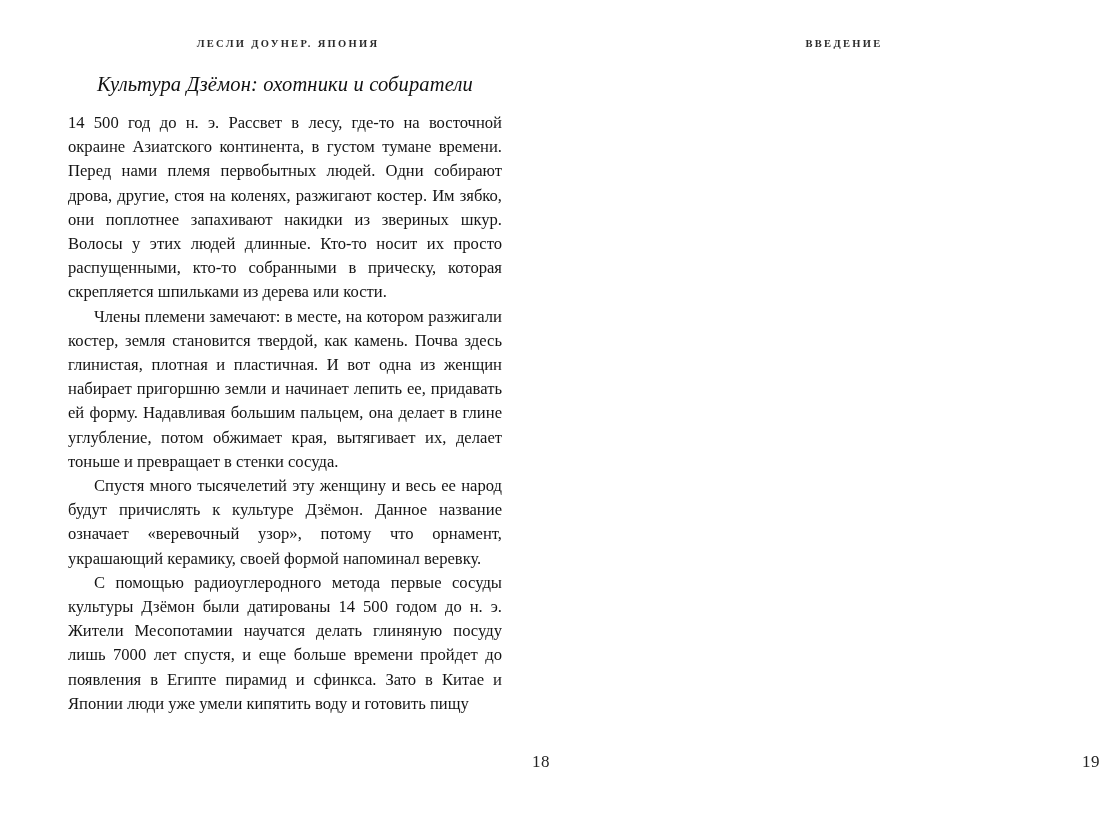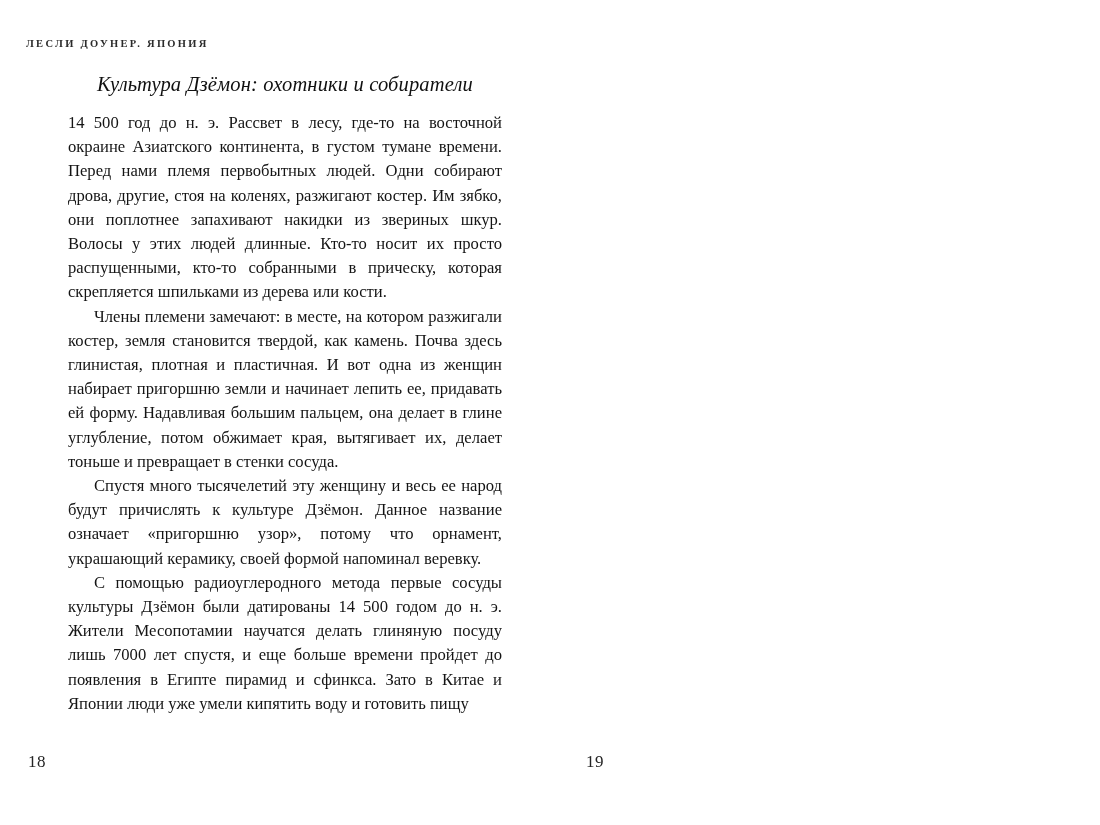--- a/index.html
+++ b/index.html
@@ -40,21 +40,21 @@
     position: absolute;
     top: 38px;
     font-family: "Liberation Serif", "DejaVu Serif", serif;
     font-size: 10.5px;
     letter-spacing: 2.3px;
     text-transform: uppercase;
     color: #2b2b2b;
     font-weight: 600;
     white-space: nowrap;
   }
-  .runhead-left  { left: 0; width: 550px; padding-left: 26px; box-sizing: border-box; }
+  .runhead-left  { left: 0; width: 550px; text-align: center; padding-left: 26px; box-sizing: border-box; }
   .runhead-right { left: 0; width: 550px; text-align: center; padding-left: 38px; box-sizing: border-box; }
 
   
   .col {
     position: absolute;
     top: 0;
     font-size: 16.6px;
     line-height: 24.2px;
     text-align: justify;
     text-justify: inter-word;
@@ -82,21 +82,21 @@
     text-align: justify;
   }
   p.body.noindent { text-indent: 0; }
 
   
   .folio {
     position: absolute;
     top: 752px;
     width: 550px;
     left: 0;
-    text-align: left;
+    text-align: right;
     font-size: 17px;
     color: #242424;
     letter-spacing: 0.5px;
   }
   .folio-left  { padding-left: 28px; box-sizing: border-box; }
   .folio-right { padding-left: 36px; box-sizing: border-box; }
 </style>
 </head>
 <body>
 
@@ -107,26 +107,27 @@
     <div class="runhead runhead-left">ЛЕСЛИ ДОУНЕР. ЯПОНИЯ</div>
 
     <div class="col col-left">
 
       <h1 class="chapter-title">
         <span class="ln">Культура Дзёмон: охотники и собиратели</span>
       </h1>
 
       <p class="body noindent">14 500 год до н. э. Рассвет в лесу, где-то на восточной окраине Азиатского континента, в густом тумане времени. Перед нами племя первобытных людей. Одни собирают дрова, другие, стоя на коленях, разжигают костер. Им зябко, они поплотнее запахивают накидки из звериных шкур. Волосы у этих людей длинные. Кто-то носит их просто распущенными, кто-то собранными в прическу, которая скрепляется шпильками из дерева или кости.</p>
       <p class="body">Члены племени замечают: в месте, на котором разжигали костер, земля становится твердой, как камень. Почва здесь глинистая, плотная и пластичная. И вот одна из женщин набирает пригоршню земли и начинает лепить ее, придавать ей форму. Надавливая большим пальцем, она делает в глине углубление, потом обжимает края, вытягивает их, делает тоньше и превращает в стенки сосуда.</p>
-      <p class="body">Спустя много тысячелетий эту женщину и весь ее народ будут причислять к культуре Дзёмон. Данное название означает «пригоршню узор», потому что орнамент, украшающий керамику, своей формой напоминал веревку.</p>
+      <p class="body">Спустя много тысячелетий эту женщину и весь ее народ будут причислять к культуре Дзёмон. Данное название означает «веревочный узор», потому что орнамент, украшающий керамику, своей формой напоминал веревку.</p>
       <p class="body">С помощью радиоуглеродного метода первые сосуды культуры Дзёмон были датированы 14 500 годом до н. э. Жители Месопотамии научатся делать глиняную посуду лишь 7000 лет спустя, и еще больше времени пройдет до появления в Египте пирамид и сфинкса. Зато в Китае и Японии люди уже умели кипятить воду и готовить пищу</p>
     </div>
 
     <div class="folio folio-left">18</div>
   </div>
 
   <div class="page page-right">
 
+    <div class="runhead runhead-right">ВВЕДЕНИЕ</div>
 
     <div class="folio folio-right">19</div>
   </div>
 
 </div>
 
 </body></html>

